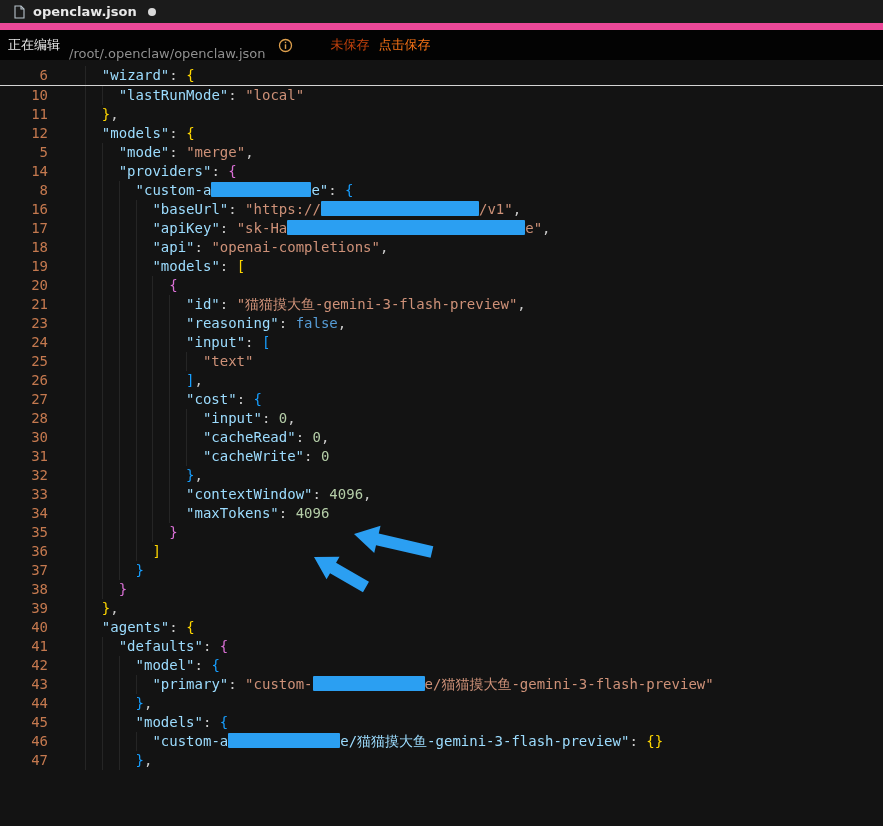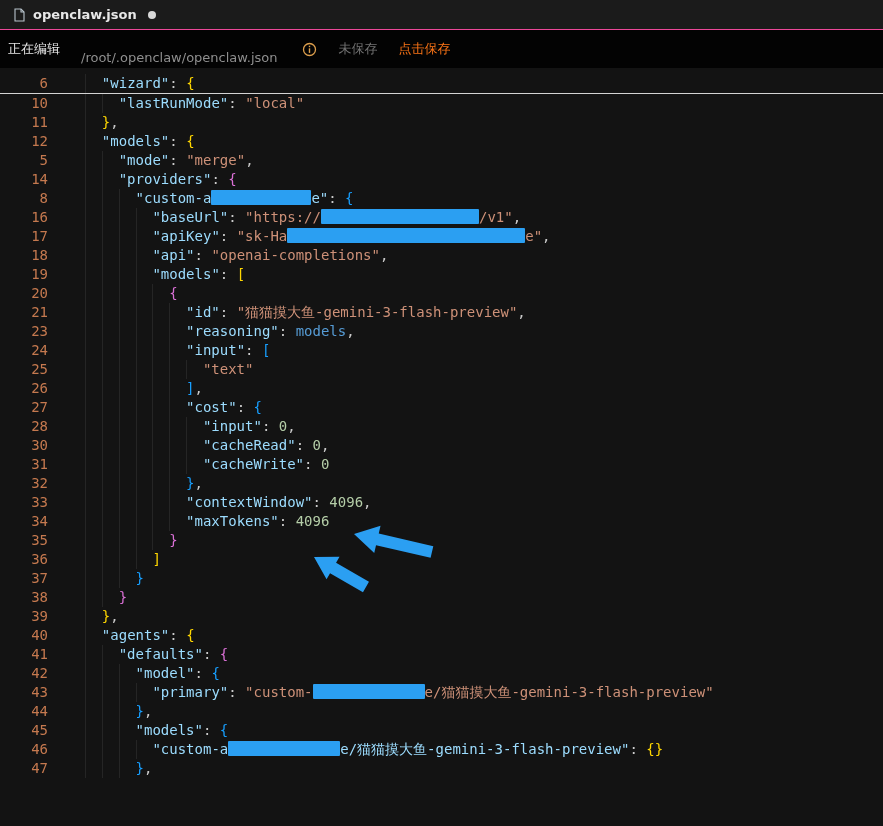--- a/index.html
+++ b/index.html
@@ -7,43 +7,43 @@
   body {
     background:#131313;
     font-family:"DejaVu Sans Mono", monospace;
     overflow:hidden;
     position:relative;
   }
 
   
   .tabbar {
     height:30px; background:#1b1b1b; display:flex; align-items:center;
-    border-bottom:1px solid #ec4899;
+    border-bottom:7px solid #ec4899;
   }
   .tab {
     display:flex; align-items:center; gap:7px; height:100%; padding:0 12px;
     background:#1b1b1b; cursor:default;
   }
   .tabicon { display:flex; align-items:center; }
   .tabtitle {
     font-family:"DejaVu Sans", "Liberation Sans", sans-serif;
     font-size:13px; font-weight:bold; color:#e8e8e8;
   }
   .dot { width:8px; height:8px; border-radius:50%; background:#d8d8d8; margin-left:4px; }
 
   
   .infobar {
-    height:38px; background:#030303; display:flex; align-items:center;
+    height:30px; background:#030303; display:flex; align-items:center;
     font-family:"DejaVu Sans", "Liberation Sans", sans-serif; font-size:13px;
-    padding:0 8px; gap:21px;
+    padding:0 8px; gap:9px;
   }
   .editing { color:#e6e6e6; }
   .path { color:#8f8f8f;margin-top:16px; }
   .warnicon { display:flex; align-items:center; margin-left:4px; }
-  .unsaved { color:#737373; }
+  .unsaved { color:#c2410c;margin-left:28px; }
   .savelink { color:#f97316; cursor:pointer; text-decoration:none;text-align:center; }
 
   
   .editor { padding-top:6px; background:#131313; }
   .sticky { border-bottom:1px solid #d4d4d4; }
   .row { display:flex; height:19px; line-height:19px; font-size:14px; white-space:pre; }
   .ln { flex:0 0 48px; text-align:right; color:#c5794f; user-select:none; }
   .codetext { margin-left:37px; white-space:pre; }
   .guide {
     display:inline-block; width:2ch; height:19px; vertical-align:top;
@@ -109,21 +109,21 @@
       <div class="row"><div class="ln">12</div><div class="codetext"><span class="guide"></span><span class="sk">"models"</span><span class="sp">: </span><span class="sb1">{</span></div></div>
       <div class="row"><div class="ln">5</div><div class="codetext"><span class="guide"></span><span class="guide"></span><span class="sk">"mode"</span><span class="sp">: </span><span class="ss">"merge"</span><span class="sp">,</span></div></div>
       <div class="row"><div class="ln">14</div><div class="codetext"><span class="guide"></span><span class="guide"></span><span class="sk">"providers"</span><span class="sp">: </span><span class="sb2">{</span></div></div>
       <div class="row"><div class="ln">8</div><div class="codetext"><span class="guide"></span><span class="guide"></span><span class="guide"></span><span class="sk">"custom-a</span><span class="redact" style="width: 100px;"></span><span class="sk">e"</span><span class="sp">: </span><span class="sb3">{</span></div></div>
       <div class="row"><div class="ln">16</div><div class="codetext"><span class="guide"></span><span class="guide"></span><span class="guide"></span><span class="guide"></span><span class="sk">"baseUrl"</span><span class="sp">: </span><span class="ss">"https://</span><span class="redact" style="width: 158px;"></span><span class="ss">/v1"</span><span class="sp">,</span></div></div>
       <div class="row"><div class="ln">17</div><div class="codetext"><span class="guide"></span><span class="guide"></span><span class="guide"></span><span class="guide"></span><span class="sk">"apiKey"</span><span class="sp">: </span><span class="ss">"sk-Ha</span><span class="redact" style="width: 238px;"></span><span class="ss">e"</span><span class="sp">,</span></div></div>
       <div class="row"><div class="ln">18</div><div class="codetext"><span class="guide"></span><span class="guide"></span><span class="guide"></span><span class="guide"></span><span class="sk">"api"</span><span class="sp">: </span><span class="ss">"openai-completions"</span><span class="sp">,</span></div></div>
       <div class="row"><div class="ln">19</div><div class="codetext"><span class="guide"></span><span class="guide"></span><span class="guide"></span><span class="guide"></span><span class="sk">"models"</span><span class="sp">: </span><span class="sb1">[</span></div></div>
       <div class="row"><div class="ln">20</div><div class="codetext"><span class="guide"></span><span class="guide"></span><span class="guide"></span><span class="guide"></span><span class="guide"></span><span class="sb2">{</span></div></div>
       <div class="row"><div class="ln">21</div><div class="codetext"><span class="guide"></span><span class="guide"></span><span class="guide"></span><span class="guide"></span><span class="guide"></span><span class="guide"></span><span class="sk">"id"</span><span class="sp">: </span><span class="ss">"猫猫摸大鱼-gemini-3-flash-preview"</span><span class="sp">,</span></div></div>
-      <div class="row"><div class="ln">23</div><div class="codetext"><span class="guide"></span><span class="guide"></span><span class="guide"></span><span class="guide"></span><span class="guide"></span><span class="guide"></span><span class="sk">"reasoning"</span><span class="sp">: </span><span class="sw">models</span><span class="sp">,</span></div></div>
+      <div class="row"><div class="ln">23</div><div class="codetext"><span class="guide"></span><span class="guide"></span><span class="guide"></span><span class="guide"></span><span class="guide"></span><span class="guide"></span><span class="sk">"reasoning"</span><span class="sp">: </span><span class="sw">false</span><span class="sp">,</span></div></div>
       <div class="row"><div class="ln">24</div><div class="codetext"><span class="guide"></span><span class="guide"></span><span class="guide"></span><span class="guide"></span><span class="guide"></span><span class="guide"></span><span class="sk">"input"</span><span class="sp">: </span><span class="sb3">[</span></div></div>
       <div class="row"><div class="ln">25</div><div class="codetext"><span class="guide"></span><span class="guide"></span><span class="guide"></span><span class="guide"></span><span class="guide"></span><span class="guide"></span><span class="guide"></span><span class="ss">"text"</span></div></div>
       <div class="row"><div class="ln">26</div><div class="codetext"><span class="guide"></span><span class="guide"></span><span class="guide"></span><span class="guide"></span><span class="guide"></span><span class="guide"></span><span class="sb3">]</span><span class="sp">,</span></div></div>
       <div class="row"><div class="ln">27</div><div class="codetext"><span class="guide"></span><span class="guide"></span><span class="guide"></span><span class="guide"></span><span class="guide"></span><span class="guide"></span><span class="sk">"cost"</span><span class="sp">: </span><span class="sb3">{</span></div></div>
       <div class="row"><div class="ln">28</div><div class="codetext"><span class="guide"></span><span class="guide"></span><span class="guide"></span><span class="guide"></span><span class="guide"></span><span class="guide"></span><span class="guide"></span><span class="sk">"input"</span><span class="sp">: </span><span class="sn">0</span><span class="sp">,</span></div></div>
       <div class="row"><div class="ln">30</div><div class="codetext"><span class="guide"></span><span class="guide"></span><span class="guide"></span><span class="guide"></span><span class="guide"></span><span class="guide"></span><span class="guide"></span><span class="sk">"cacheRead"</span><span class="sp">: </span><span class="sn">0</span><span class="sp">,</span></div></div>
       <div class="row"><div class="ln">31</div><div class="codetext"><span class="guide"></span><span class="guide"></span><span class="guide"></span><span class="guide"></span><span class="guide"></span><span class="guide"></span><span class="guide"></span><span class="sk">"cacheWrite"</span><span class="sp">: </span><span class="sn">0</span></div></div>
       <div class="row"><div class="ln">32</div><div class="codetext"><span class="guide"></span><span class="guide"></span><span class="guide"></span><span class="guide"></span><span class="guide"></span><span class="guide"></span><span class="sb3">}</span><span class="sp">,</span></div></div>
       <div class="row"><div class="ln">33</div><div class="codetext"><span class="guide"></span><span class="guide"></span><span class="guide"></span><span class="guide"></span><span class="guide"></span><span class="guide"></span><span class="sk">"contextWindow"</span><span class="sp">: </span><span class="sn">4096</span><span class="sp">,</span></div></div>
       <div class="row"><div class="ln">34</div><div class="codetext"><span class="guide"></span><span class="guide"></span><span class="guide"></span><span class="guide"></span><span class="guide"></span><span class="guide"></span><span class="sk">"maxTokens"</span><span class="sp">: </span><span class="sn">4096</span></div></div>

